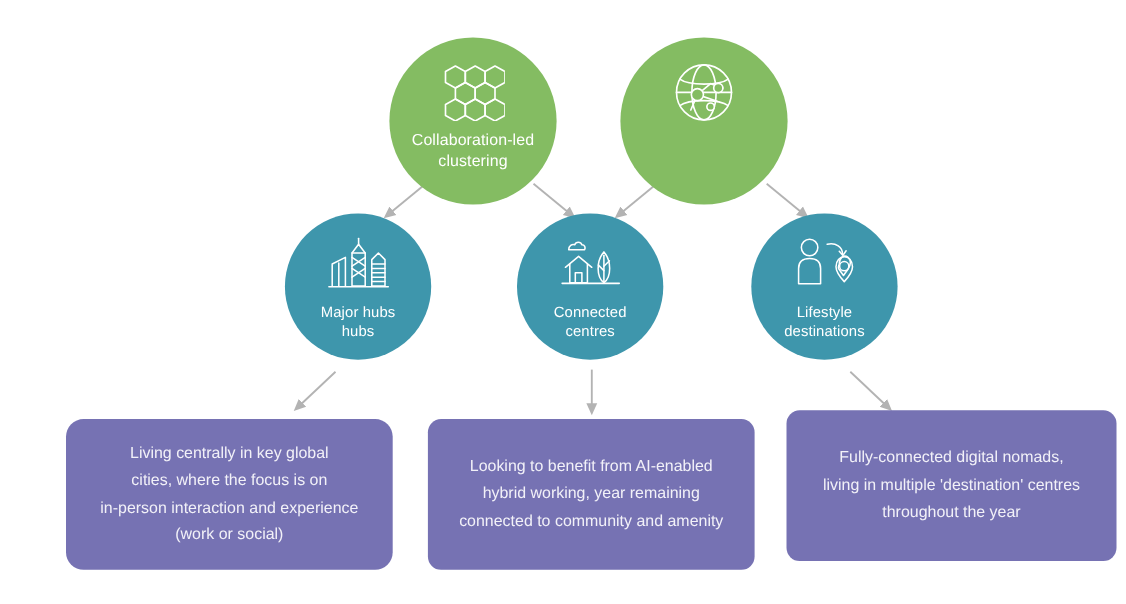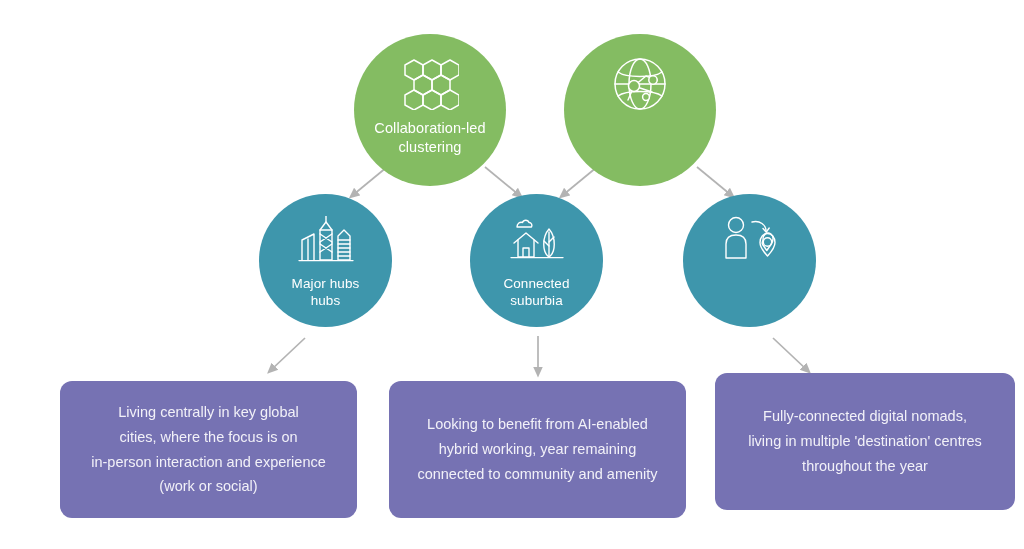--- a/index.html
+++ b/index.html
@@ -212,38 +212,40 @@
         <path d="M9,24 L9,41 L25,41 L25,24"></path>
         <path d="M14,41 L14,32 L20,32 L20,41"></path>
         <path d="M40,41 C33,36 33,21 40,13 C47,21 47,36 40,41 Z"></path>
         <line x1="40" y1="16" x2="40" y2="41"></line>
         <line x1="40" y1="26" x2="45" y2="21"></line>
         <line x1="40" y1="30" x2="35" y2="25"></line>
         <line x1="2" y1="41.6" x2="54" y2="41.6"></line>
       </svg>
     </span>
     <span class="node-label">Connected
-suburbia</span>
+centres</span>
   </div>
 
   <div class="node tier2" style="left:656px; top:194px;">
     <span class="icon-wrap">
       <svg width="56" height="48" viewBox="0 0 56 48" fill="none" stroke="#ffffff" stroke-width="1.4" stroke-linejoin="round" stroke-linecap="round">
         <circle cx="14" cy="9" r="7.5"></circle>
         <path d="M4,42 L4,28 C4,21 8,19 14,19 C20,19 24,21 24,28 L24,42 Z"></path>
         <path d="M30,6 C38,4 44,9 44,15" stroke-width="1.4"></path>
         <path d="M41,12.5 L44.3,16.2 L47.2,12" stroke-width="1.4"></path>
         <path d="M41,24 C41,18.5 45,15 49,18 C52,20.2 51.5,25 49,28.5 L44.8,34.5 L40.6,28.5 C39.4,26.9 41,24.5 41,24 Z"></path>
         <path d="M38,26.5 C38,21 41.5,17.5 45.5,17.5 C49.5,17.5 53,21 53,26.5 C53,32 45.5,40 45.5,40 C45.5,40 38,32 38,26.5 Z"></path>
         <circle cx="45.5" cy="26" r="4.2"></circle>
       </svg>
     </span>
-  </div>
-
-  <div class="tier3" style="left:33px; top:381px; width:297px; height:137px;">
+    <span class="node-label">Lifestyle
+destinations</span>
+  </div>
+
+  <div class="tier3" style="left:33px; top:381px; width:297px; height:137px;border-radius:16px;">
     <span class="box-text">Living centrally in key global
 cities, where the focus is on
 in-person interaction and experience
 (work or social)</span>
   </div>
 
   <div class="tier3" style="left:362px; top:381px; width:297px; height:137px;">
     <span class="box-text">Looking to benefit from AI-enabled
 hybrid working, year remaining
 connected to community and amenity</span>

